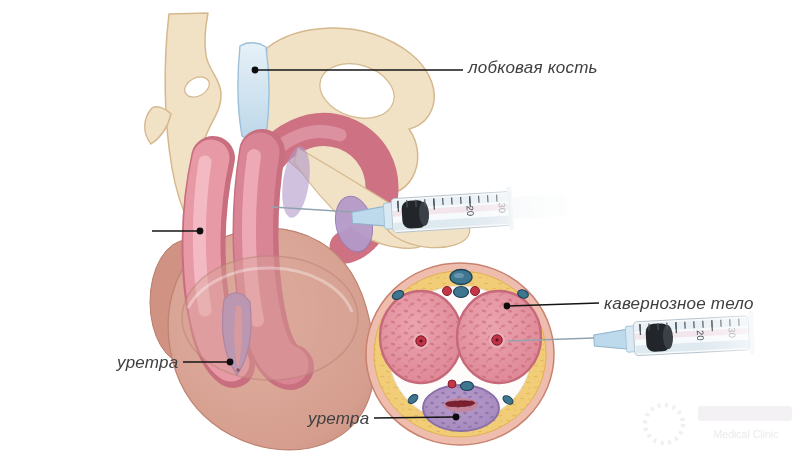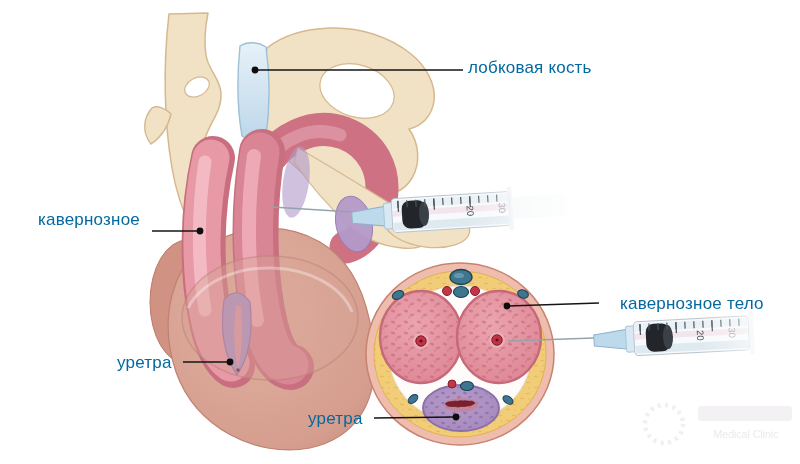--- a/index.html
+++ b/index.html
@@ -4,27 +4,28 @@
 <style>
   html,body{margin:0;padding:0;background:#ffffff;}
   .stage{
     position:relative;width:800px;height:464px;background:#ffffff;overflow:hidden;
     font-family:"Liberation Sans",sans-serif;
   }
   .stage svg{position:absolute;left:0;top:0;}
   .label{
     position:absolute;
     font-family:"Liberation Sans",sans-serif;
-    font-size:17px;line-height:1.38;color:#0369a1;letter-spacing:.2px;
+    font-size:17px;line-height:1.38;color:#404040;letter-spacing:.2px;
     white-space:nowrap;
+    font-style:italic;
   }
   #lbl-pubic{left:468px;top:56px;}
   #lbl-cav-side{left:38px;top:208px;}
   #lbl-ure-side{left:117px;top:351px;}
-  #lbl-cav-cross{left:604px;top:292px;margin-left:16px;}
+  #lbl-cav-cross{left:604px;top:292px;}
   #lbl-ure-cross{left:308px;top:407px;}
 </style>
 </head>
 <body>
 
 <div class="stage">
 
 <svg width="800" height="464" viewBox="0 0 800 464">
   <defs>
     <linearGradient id="cartGrad" x1="0" y1="0" x2="0" y2="1">
@@ -234,21 +235,20 @@
   <g>
     <circle cx="664" cy="424" r="19" fill="none" stroke="#f1eff1" stroke-width="4.5" stroke-dasharray="3 4.5"></circle>
     <rect x="698" y="406" width="94" height="15" rx="3" fill="#f3f1f3"></rect>
     <text x="746" y="438" font-size="10.5" fill="#ebe9eb" text-anchor="middle" font-family="Liberation Sans, sans-serif">Medical Clinic</text>
   </g>
 </svg>
 
   <div class="label" id="lbl-pubic">лобковая кость</div>
 
   <div class="label" id="lbl-cav-side">
-    <div>кавернозное</div>
   </div>
 
   <div class="label" id="lbl-ure-side">уретра</div>
 
   <div class="label" id="lbl-cav-cross">кавернозное тело</div>
 
   <div class="label" id="lbl-ure-cross">уретра</div>
 </div>
 
 </body></html>

